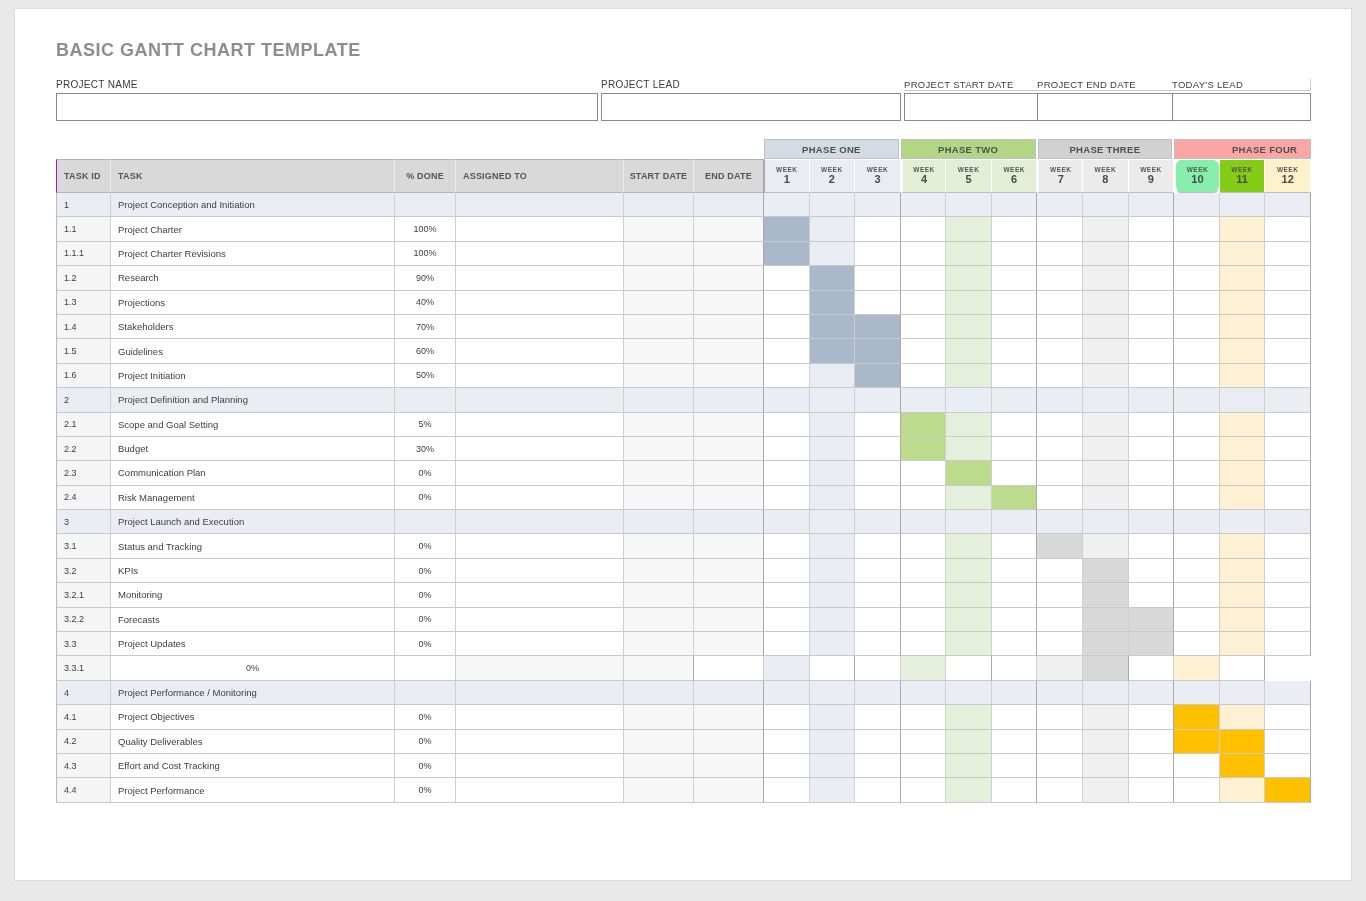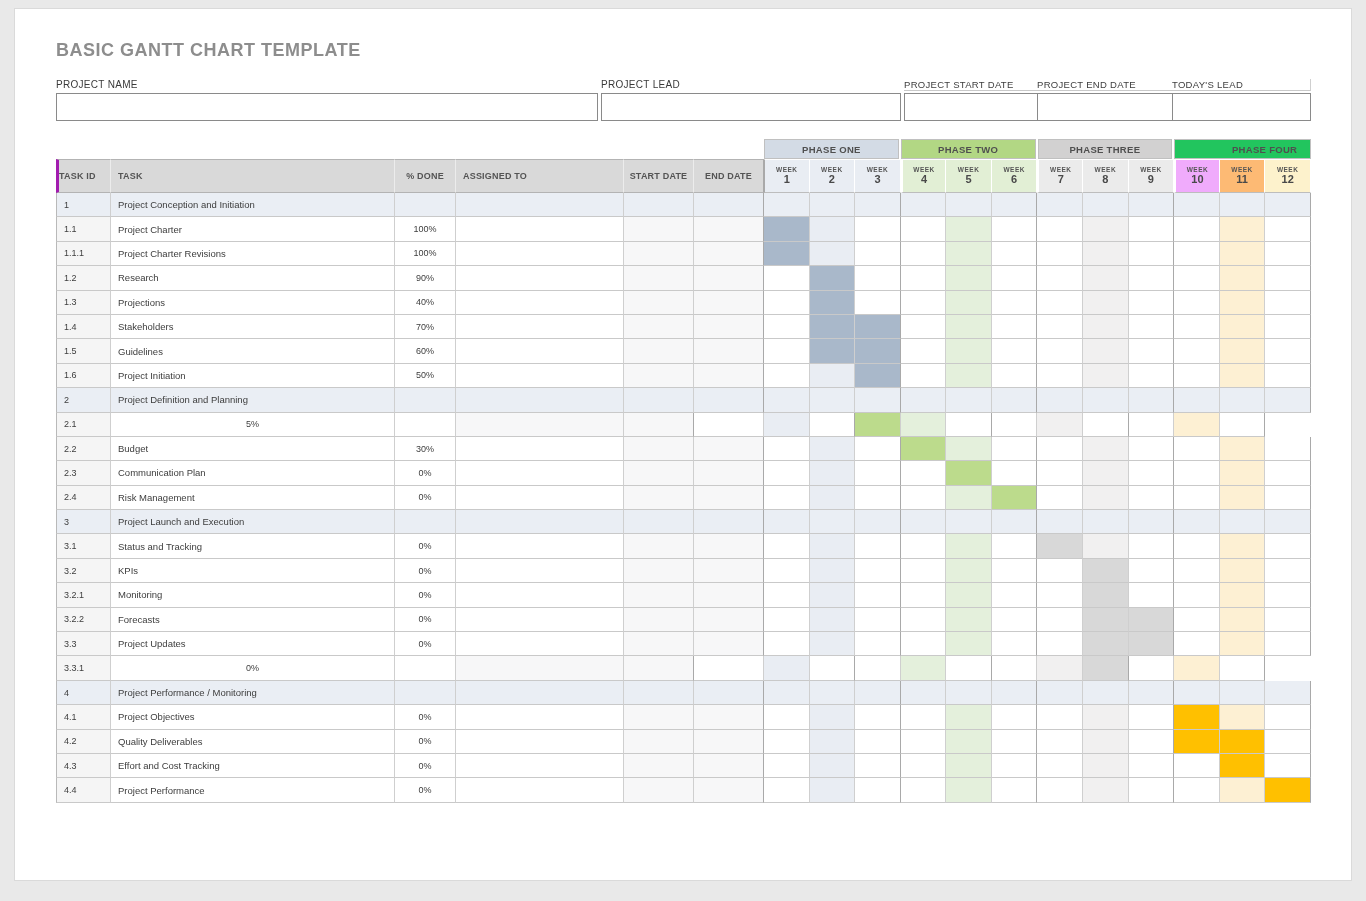--- a/index.html
+++ b/index.html
@@ -39,21 +39,21 @@
     display:grid;
     grid-template-columns:55px 284px 61px 168px 70px 70px repeat(12,45.583px);
   }
   .header-row{height:34px;}
   .hcell{
     box-sizing:border-box;background:#d9d9d9;
     border-right:1px solid #ececec;border-top:1px solid #b3b3b3;border-bottom:1px solid #b3b3b3;
     color:#545454;font-weight:bold;font-size:9px;letter-spacing:.2px;
     display:flex;align-items:center;overflow:hidden;white-space:nowrap;
   }
-  .hcell.id{border-left:3px solid #a21caf;}
+  .hcell.id{border-left:1px solid #a21caf;padding-left:7px;}
   .hcell.task,.hcell.assigned{padding-left:7px;}
   .hcell.done,.hcell.start,.hcell.end{justify-content:center;text-align:center;}
   .hcell.end{border-right:1px solid #a9a9a9;}
   .wh{
     box-sizing:border-box;display:flex;flex-direction:column;align-items:center;justify-content:center;
     border-right:1px solid #ffffff;border-top:1px solid #ffffff;border-bottom:1px solid #bdbdbd;
   }
   .wh.phase-start{border-left:2px solid #ffffff;}
   .wh.first-week{border-left:1px solid #a9a9a9;}
   .wh.phase-end{border-right:1px solid #ffffff;}
@@ -90,21 +90,21 @@
       <div class="fbox" style="left: 981px; width: 136px;"></div>
       <div class="flabel c" style="left: 1116px; width: 139px;">TODAY'S LEAD</div>
       <div class="fbox" style="left: 1116px; width: 139px;"></div>
     </div>
   <div class="gantt">
     <div class="phase-row">
         <div></div>
         <div class="phase-cell" style="background: rgb(211, 219, 229);">PHASE ONE</div>
         <div class="phase-cell" style="background: rgb(178, 215, 132);">PHASE TWO</div>
         <div class="phase-cell" style="background: rgb(210, 209, 209);">PHASE THREE</div>
-        <div class="phase-cell last" style="background: #22c55e; padding-left: 44px;">PHASE FOUR</div>
+        <div class="phase-cell last" style="background: #fca5a5; padding-left: 44px;">PHASE FOUR</div>
       </div>
     <div class="header-row">
         <div class="hcell id">TASK ID</div>
         <div class="hcell task">TASK</div>
         <div class="hcell done">% DONE</div>
         <div class="hcell assigned">ASSIGNED TO</div>
         <div class="hcell start">START DATE</div>
         <div class="hcell end">END DATE</div>
         <div class="wh phase-start first-week" style="background: rgb(233, 237, 243);">
           <span class="wlab">WEEK</span>
@@ -135,25 +135,25 @@
           <span class="wnum">7</span>
         </div>
         <div class="wh" style="background: rgb(235, 235, 235);">
           <span class="wlab">WEEK</span>
           <span class="wnum">8</span>
         </div>
         <div class="wh phase-end" style="background: rgb(235, 235, 235);">
           <span class="wlab">WEEK</span>
           <span class="wnum">9</span>
         </div>
-        <div class="wh phase-start" style="background: #f0abfc;">
+        <div class="wh phase-start" style="background: #86efac; border-radius: 7px;">
           <span class="wlab">WEEK</span>
           <span class="wnum">10</span>
         </div>
-        <div class="wh" style="background: #fdba74; justify-content: center;">
+        <div class="wh" style="background: #84cc16; justify-content: center;">
           <span class="wlab">WEEK</span>
           <span class="wnum">11</span>
         </div>
         <div class="wh phase-end" style="background: rgb(253, 242, 204);">
           <span class="wlab">WEEK</span>
           <span class="wnum">12</span>
         </div>
       </div>
     <div class="rows">
         <div class="grid-row section">
@@ -331,20 +331,21 @@
           <div class="c week phase-end"></div>
           <div class="c week"></div>
           <div class="c week"></div>
           <div class="c week phase-end"></div>
           <div class="c week"></div>
           <div class="c week"></div>
           <div class="c week phase-end"></div>
         </div>
         <div class="grid-row">
           <div class="c id">2.1</div>
+          <div class="c task">Scope and Goal Setting</div>
           <div class="c done">5%</div>
           <div class="c assigned"></div>
           <div class="c start"></div>
           <div class="c end"></div>
           <div class="c week"></div>
           <div class="c week" style="background: rgb(233, 237, 243);"></div>
           <div class="c week phase-end"></div>
           <div class="c week" style="background: rgb(188, 219, 140);"></div>
           <div class="c week" style="background: rgb(228, 240, 220);"></div>
           <div class="c week phase-end"></div>

